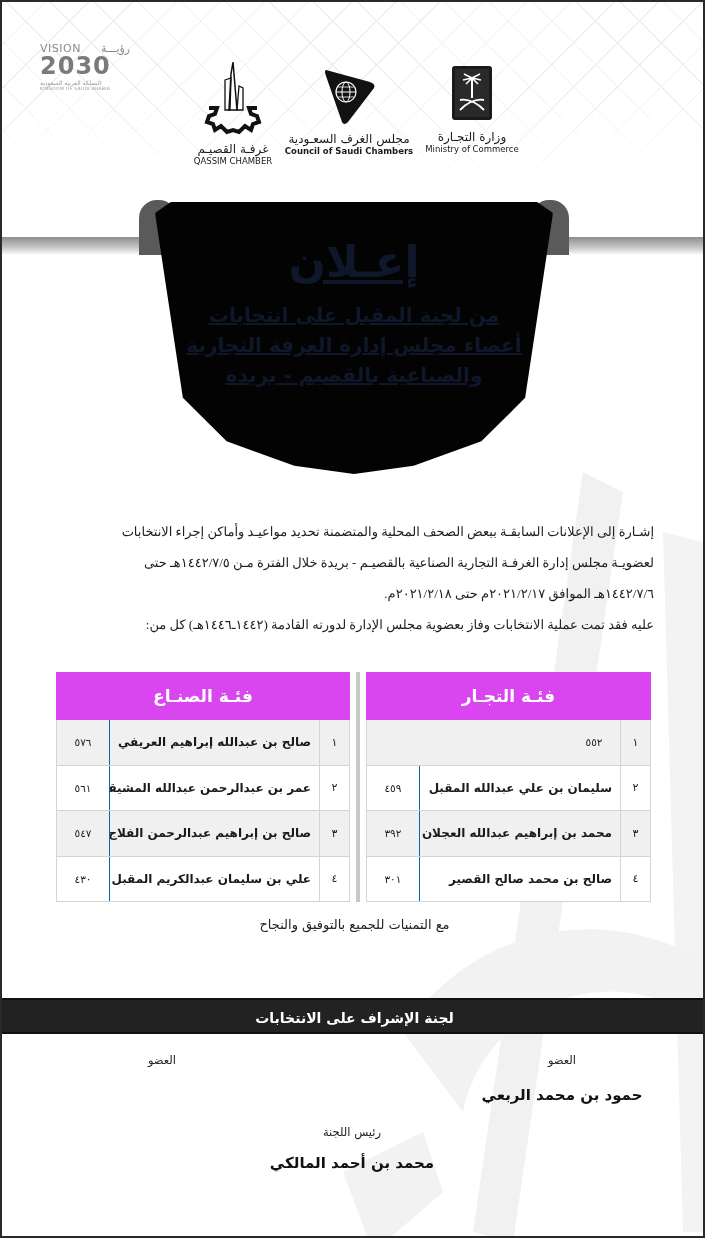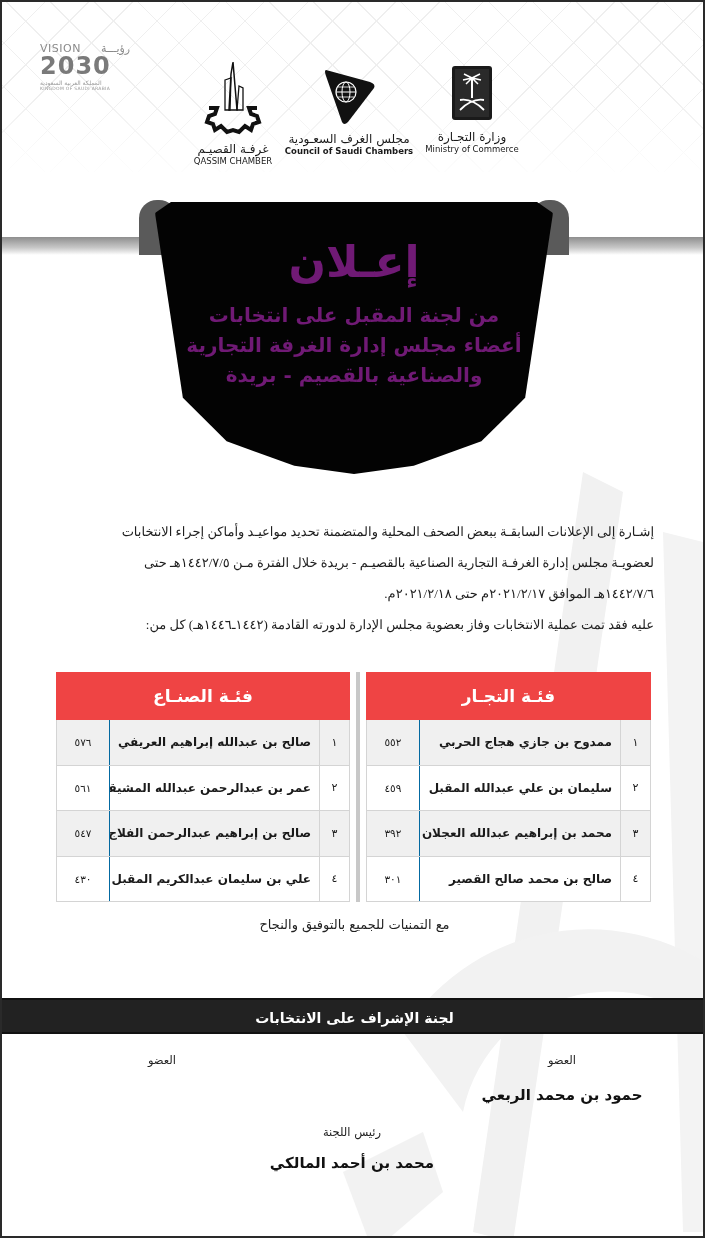--- a/index.html
+++ b/index.html
@@ -60,37 +60,37 @@
       background: #5a5a5a; border-radius: 18px 18px 0 0;
     }
     .banner-shape {
       position: absolute; left: 16px; top: 10px; width: 398px; height: 272px;
       background: #030303;
       clip-path: polygon(4% 0, 96% 0, 100% 4%, 93% 72%, 82% 88%, 65% 97%, 50% 100%, 35% 97%, 18% 88%, 7% 72%, 0 4%);
       border-radius: 14px 14px 0 0;
     }
     .banner-text {
       position: absolute; left: 16px; top: 40px; width: 398px; text-align: center;
-      color: #701a75; direction: rtl;
+      color: #0f172a; direction: rtl; text-decoration: underline;
     }
     .banner-title { font-size: 44px; font-weight: bold; line-height: 60px; margin-bottom: 8px; }
     .banner-line { font-size: 20px; font-weight: bold; line-height: 30px; }
 
     
     .intro {
       position: absolute; left: 42px; top: 514px; width: 610px;
       direction: rtl; text-align: justify; font-size: 13px; line-height: 31px; color: #1e1e1e;
     }
     .intro p { margin: 0; font-family: Liberation Serif, serif; }
 
     
     .tables { position: absolute; left: 54px; top: 670px; width: 595px; height: 230px; display: flex; flex-direction: row-reverse; gap: 6px; }
     .tbl { width: 294px; direction: rtl; border-collapse: collapse; font-size: 12px; }
     .tbl-head {
-      height: 48px; background: #ef4444; color: #fff; font-weight: bold; font-size: 17px;
+      height: 48px; background: #d946ef; color: #fff; font-weight: bold; font-size: 17px;
       display: flex; align-items: center; justify-content: center; letter-spacing: 2px;
     }
     .tbl-row { display: flex; height: 45.5px; border-bottom: 1px solid #d4d4d4; border-left: 1px solid #d4d4d4; border-right: 1px solid #d4d4d4; }
     .tbl-row:nth-child(odd) { background: #f0f0f0; }
     .tbl-row:nth-child(even) { background: #ffffff; }
     .tbl-row .c-num { width: 30px; border-left: 1px solid #d4d4d4; display: flex; align-items: center; justify-content: center; font-size: 11px; }
     .tbl-row .c-name { flex: 1; border-left: 1px solid #0369a1; display: flex; align-items: center; padding-right: 8px; font-size: 12px; font-weight: bold; color: #1a1a1a; white-space: nowrap; overflow: hidden; }
     .tbl-row .c-votes { width: 52px; display: flex; align-items: center; justify-content: center; font-size: 10.5px; font-weight: normal; }
     .divider-v { width: 4px; background: #c8c8c8; height: 230px; }
 
@@ -192,21 +192,20 @@
     <p>١٤٤٢/٧/٦هـ الموافق ٢٠٢١/٢/١٧م حتى ٢٠٢١/٢/١٨م.</p>
     <p>عليه فقد تمت عملية الانتخابات وفاز بعضوية مجلس الإدارة لدورته القادمة (١٤٤٢ـ١٤٤٦هـ) كل من:</p>
   </div>
 
   <div class="tables">
     <div class="tbl">
       <div class="tbl-head">فئـة التجـار</div>
       <div class="tbl-body">
         <div class="tbl-row">
           <div class="c-num">١</div>
-          <div class="c-name">ممدوح بن جازي هجاج الحربي</div>
           <div class="c-votes">٥٥٢</div>
         </div>
         <div class="tbl-row">
           <div class="c-num">٢</div>
           <div class="c-name">سليمان بن علي عبدالله المقبل</div>
           <div class="c-votes">٤٥٩</div>
         </div>
         <div class="tbl-row">
           <div class="c-num">٣</div>
           <div class="c-name">محمد بن إبراهيم عبدالله العجلان</div>

